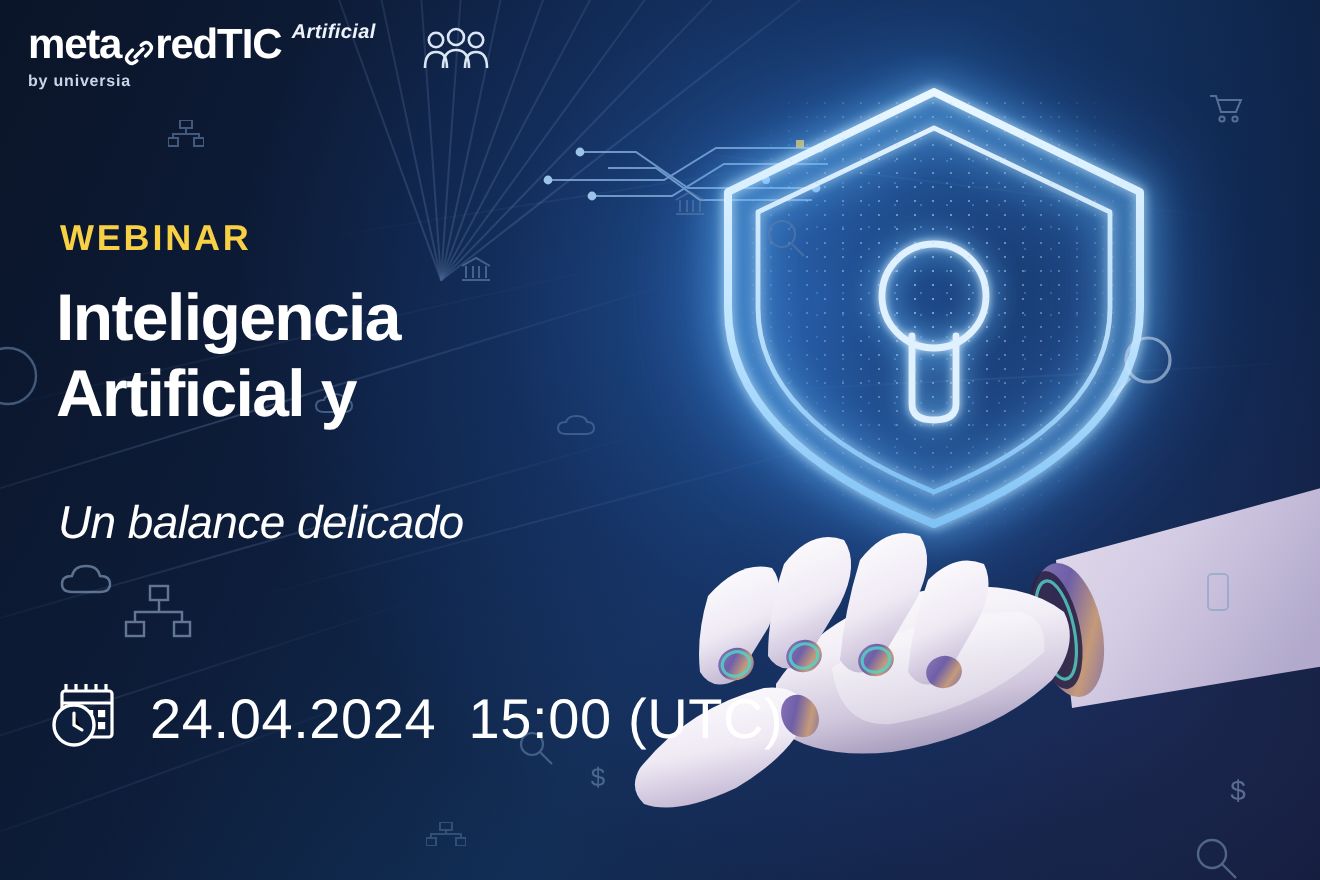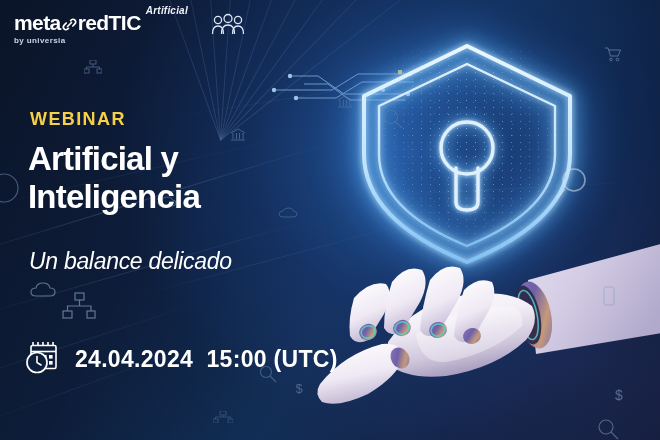--- a/index.html
+++ b/index.html
@@ -36,37 +36,37 @@
     background-size:9px 7px, 13px 11px;
     background-position:0 0, 4px 5px;
     -webkit-mask-image:radial-gradient(ellipse at 50% 42%, #000 12%, rgba(0,0,0,.55) 48%, transparent 78%);
     mask-image:radial-gradient(ellipse at 50% 42%, #000 12%, rgba(0,0,0,.55) 48%, transparent 78%);}
 
   
   .hand{position:absolute;left:296px;top:236px;width:372px;height:190px;pointer-events:none;}
 
   
   .logo{position:absolute;left:14px;top:12px;display:flex;align-items:flex-start;gap:9px;}
-  .logo-main{display:flex;align-items:flex-start;color:#fff;font-weight:700;font-size:21px;letter-spacing:-0.6px;line-height:1;}
+  .logo-main{display:flex;align-items:center;color:#fff;font-weight:700;font-size:21px;letter-spacing:-0.6px;line-height:1;}
   .logo-main .red{font-weight:700;}
   .logo-main .tic{font-weight:700;letter-spacing:-0.5px;}
   .link-glyph{display:inline-block;width:15px;height:15px;position:relative;top:2px;margin:0 1px;}
   .logo-by{color:#c9d6e8;font-size:8px;letter-spacing:.4px;margin-top:3px;font-weight:700;}
   .logo-arg{color:#eef3fb;font-size:10px;font-style:italic;font-weight:700;margin-left:5px;position:relative;top:-6px;letter-spacing:.2px;}
   .people{margin-left:14px;margin-top:1px;}
 
   
   .webinar{position:absolute;left:30px;top:110px;color:#F7D046;font-size:18px;font-weight:800;letter-spacing:1.4px;line-height:1;}
   .headline{position:absolute;left:28px;top:140px;color:#fff;font-weight:800;font-size:33px;line-height:38px;letter-spacing:-0.8px;}
   .headline div{white-space:nowrap;}
   .subtitle{position:absolute;left:29px;top:250px;color:#fff;font-style:italic;font-weight:400;font-size:23px;letter-spacing:-0.3px;line-height:1;}
 
   
   .daterow{position:absolute;left:24px;top:338px;display:flex;align-items:center;gap:13px;}
-  .datetext{color:#fff;font-size:23px;font-weight:700;letter-spacing:.3px;white-space:pre;}
+  .datetext{color:#fff;font-size:28px;font-weight:400;letter-spacing:.3px;white-space:pre;}
 
   
   .deco{position:absolute;pointer-events:none;opacity:.55;}
 </style>
 </head>
 <body>
 
 <div id="banner">
 
   <div class="streaks">
@@ -311,22 +311,22 @@
           <circle cx="27" cy="7" r="3.6"></circle>
             <path d="M21.5 21 Q21.5 13 27 13 Q32.5 13 32.5 21"></path>
         </g>
       </svg>
     </span>
   </div>
 
   <div class="webinar">WEBINAR</div>
 
   <div class="headline">
+    <div>Inteligencia</div>
     <div>Artificial y</div>
-    <div>Inteligencia</div>
   </div>
 
   <div class="subtitle">Un balance delicado</div>
 
   <div class="daterow">
     <span>
       <svg width="38" height="38" viewBox="0 0 38 38">
         <g fill="none" stroke="#ffffff" stroke-width="1.6">
           <path d="M9 4 V8 M14 4 V8 M19 4 V8 M24 4 V8 M29 4 V8"></path>
           <rect x="7" y="7.5" width="25" height="23" rx="1.5"></rect>

